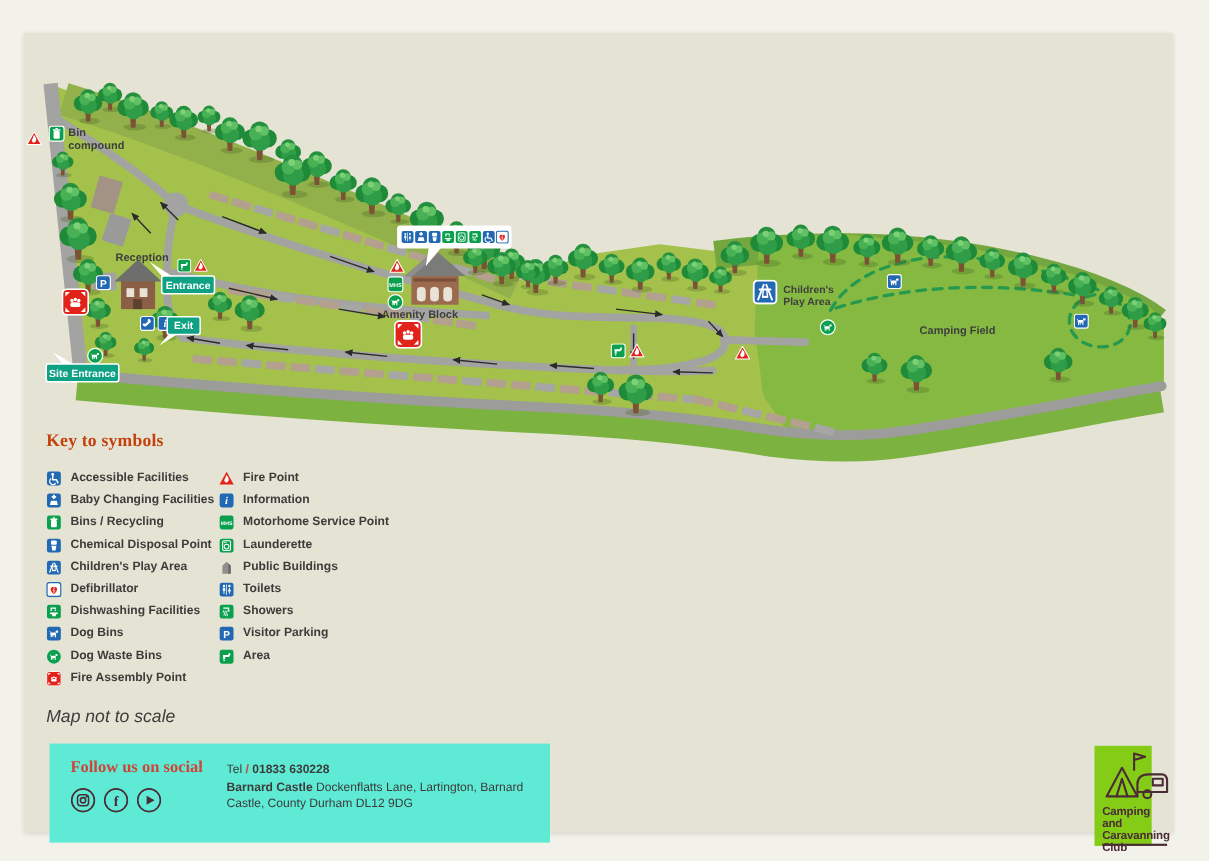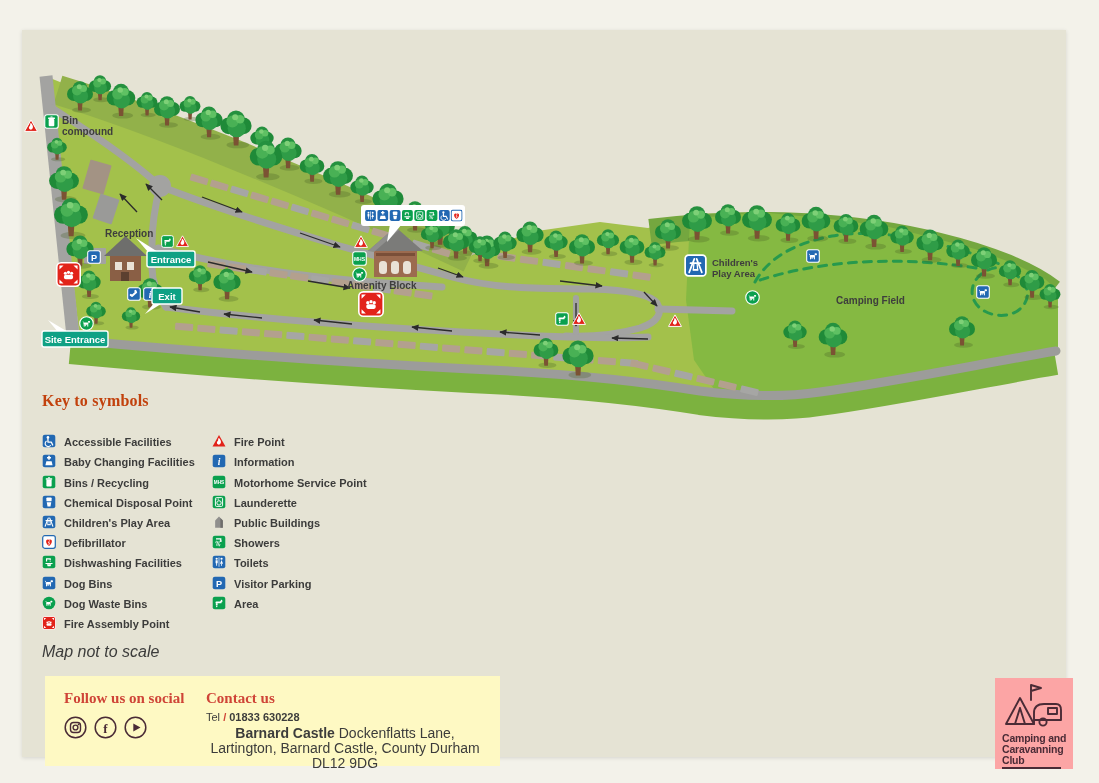--- a/index.html
+++ b/index.html
@@ -6,40 +6,40 @@
   body{width:1099px;height:783px;background:#f3f2ea;font-family:"Liberation Sans",sans-serif;position:relative;overflow:hidden;}
   #stage{position:absolute;left:0;top:0;width:1099px;height:783px;}
   #panel{position:absolute;left:22px;top:30px;width:1044px;height:727px;background:#e5e3d4;box-shadow:0 1px 4px rgba(0,0,0,.12);}
   #mapsvg{position:absolute;left:0;top:0;width:1099px;height:783px;}
   
   #key{position:absolute;left:42px;top:392px;width:460px;}
   .key-title{font-family:"Liberation Serif",serif;font-weight:bold;font-size:16px;color:#c2410c;letter-spacing:.2px;}
   .key-cols{position:absolute;top:36px;left:0;}
   .key-col{position:absolute;top:0;}
   .key-col.c1{left:0;width:160px;}
-  .key-col.c2{left:170px;width:200px;}
-  .key-row{height:20.2px;display:flex;align-items:flex-end;}
+  .key-col.c2{left:157px;width:200px;}
+  .key-row{height:20.2px;display:flex;align-items:flex-start;}
   .key-ic{width:14px;height:14px;margin-right:8px;flex:0 0 14px;}
   .key-ic svg{display:block;}
   .key-lb{font-size:11px;font-weight:bold;color:#3c3c3b;white-space:nowrap;}
   #map-note{position:absolute;left:42px;top:643px;font-size:16px;font-style:italic;color:#3c3c3b;}
   
-  #footer{position:absolute;left:45px;top:676px;width:455px;height:90px;background:#fef9c3;}
+  #footer{position:absolute;left:45px;top:676px;width:455px;height:90px;background:#5eead4;}
   .f-head{font-family:"Liberation Serif",serif;font-weight:bold;font-size:15px;color:#cf4437;}
   #social{position:absolute;left:19px;top:14px;width:150px;}
   #social-icons{margin-top:9px;display:flex;gap:7px;}
   .soc{width:23px;height:23px;}
   #contact{position:absolute;left:161px;top:14px;width:278px;}
   .tel-line{margin-top:4px;font-size:11px;color:#3c3c3b;}
   .tel-slash{color:#cf4437;font-weight:bold;}
   .tel-num{font-weight:bold;}
-  .addr{margin-top:3px;font-size:14px;line-height:15px;color:#3c3c3b;text-align:center;}
+  .addr{margin-top:3px;font-size:11px;line-height:15px;color:#3c3c3b;}
   .addr b{font-weight:bold;}
   
-  #logo{position:absolute;left:995px;top:678px;width:78px;height:91px;background:#fca5a5;}
+  #logo{position:absolute;left:995px;top:678px;width:52px;height:91px;background:#84cc16;}
   .logo-text{position:absolute;left:7px;top:55px;font-size:10.5px;line-height:11px;font-weight:bold;color:#4a2b36;letter-spacing:-0.2px;}
   .logo-rule{position:absolute;left:7px;top:89px;width:59px;height:2px;background:#4a2b36;}
   .logo-art{position:absolute;left:6px;top:4px;}
 </style>
 </head>
 <body>
 
 <div id="stage">
   <div id="panel"></div>
 
@@ -731,41 +731,41 @@
               <svg width="14" height="14" viewBox="0 0 16 16">
                 <path d="M3.6 14.5 V6.2 L8 1.8 L12.4 6.2 V14.5 Z" fill="#908f8d"></path>
                 <path d="M9.6 14.5 V3.4 L12.4 6.2 V14.5 Z" fill="#6e6d6b"></path>
               </svg>
             </span>
             <span class="key-lb">Public Buildings</span>
           </div>
           <div class="key-row">
             <span class="key-ic">
               <svg width="14" height="14" viewBox="0 0 16 16">
-                <rect x="0.8" y="0.8" width="14.4" height="14.4" rx="2.4" fill="#0aa04e"></rect>
-                <path d="M4.6 4.4 H10 V5.8" stroke="#fff" stroke-width="1.4" fill="none"></path>
-                <circle cx="10" cy="6.9" r="1.2" fill="#fff"></circle>
-                <path d="M5 7 L4.4 8.8 M6.6 7.4 L6.1 9.2 M8.2 7.8 L7.7 9.6 M5.8 9.9 L5.3 11.7 M7.4 10.3 L6.9 12.1 M9 10.7 L8.5 12.5" stroke="#fff" stroke-width="0.9" stroke-linecap="round"></path>
-              </svg>
-            </span>
-            <span class="key-lb">Showers</span>
-          </div>
-          <div class="key-row">
-            <span class="key-ic">
-              <svg width="14" height="14" viewBox="0 0 16 16">
                 <rect x="0.8" y="0.8" width="14.4" height="14.4" rx="2.4" fill="#2268b2"></rect>
                 <circle cx="5.3" cy="4.3" r="1.25" fill="#fff"></circle>
                 <path d="M4.1 6 h2.4 v3.4 h-0.7 v3 h-1 v-3 h-0.7 z" fill="#fff"></path>
                 <rect x="7.6" y="2.6" width="0.8" height="10.8" fill="#fff"></rect>
                 <circle cx="10.9" cy="4.3" r="1.25" fill="#fff"></circle>
                 <path d="M10.9 5.8 L12.6 10 H9.2 Z" fill="#fff"></path>
                 <rect x="10.45" y="10" width="0.9" height="2.4" fill="#fff"></rect>
               </svg>
             </span>
             <span class="key-lb">Toilets</span>
+          </div>
+          <div class="key-row">
+            <span class="key-ic">
+              <svg width="14" height="14" viewBox="0 0 16 16">
+                <rect x="0.8" y="0.8" width="14.4" height="14.4" rx="2.4" fill="#0aa04e"></rect>
+                <path d="M4.6 4.4 H10 V5.8" stroke="#fff" stroke-width="1.4" fill="none"></path>
+                <circle cx="10" cy="6.9" r="1.2" fill="#fff"></circle>
+                <path d="M5 7 L4.4 8.8 M6.6 7.4 L6.1 9.2 M8.2 7.8 L7.7 9.6 M5.8 9.9 L5.3 11.7 M7.4 10.3 L6.9 12.1 M9 10.7 L8.5 12.5" stroke="#fff" stroke-width="0.9" stroke-linecap="round"></path>
+              </svg>
+            </span>
+            <span class="key-lb">Showers</span>
           </div>
           <div class="key-row">
             <span class="key-ic">
               <svg width="14" height="14" viewBox="0 0 16 16">
                 <rect x="0.8" y="0.8" width="14.4" height="14.4" rx="2.4" fill="#2268b2"></rect>
                 <text x="8" y="12.2" text-anchor="middle" font-family="Liberation Sans, sans-serif" font-size="10.5" font-weight="bold" fill="#fff">P</text>
               </svg>
             </span>
             <span class="key-lb">Visitor Parking</span>
           </div>
@@ -801,21 +801,20 @@
               <circle cx="11.5" cy="11.5" r="10.3" fill="none" stroke="#4a2b36" stroke-width="1.5"></circle>
               <text x="11.5" y="16.5" text-anchor="middle" font-family="Liberation Serif, serif" font-size="13" font-weight="bold" fill="#4a2b36">f</text>
             </svg></span>
           <span class="soc"><svg width="23" height="23" viewBox="0 0 23 23">
               <circle cx="11.5" cy="11.5" r="10.3" fill="none" stroke="#4a2b36" stroke-width="1.5"></circle>
               <path d="M9.3 7.5 L16.5 11.5 L9.3 15.5 Z" fill="#4a2b36"></path>
             </svg></span>
         </div>
     </div>
     <div id="contact">
-      <div class="f-head">Contact us</div>
       <div class="tel-line">
         <span>Tel</span>
         <span class="tel-slash">/</span>
         <span class="tel-num">01833 630228</span>
       </div>
       <div class="addr"><b>Barnard Castle</b><span> Dockenflatts Lane, Lartington, Barnard Castle, County Durham DL12 9DG</span></div>
     </div>
   </div>
 
   <div id="logo">

